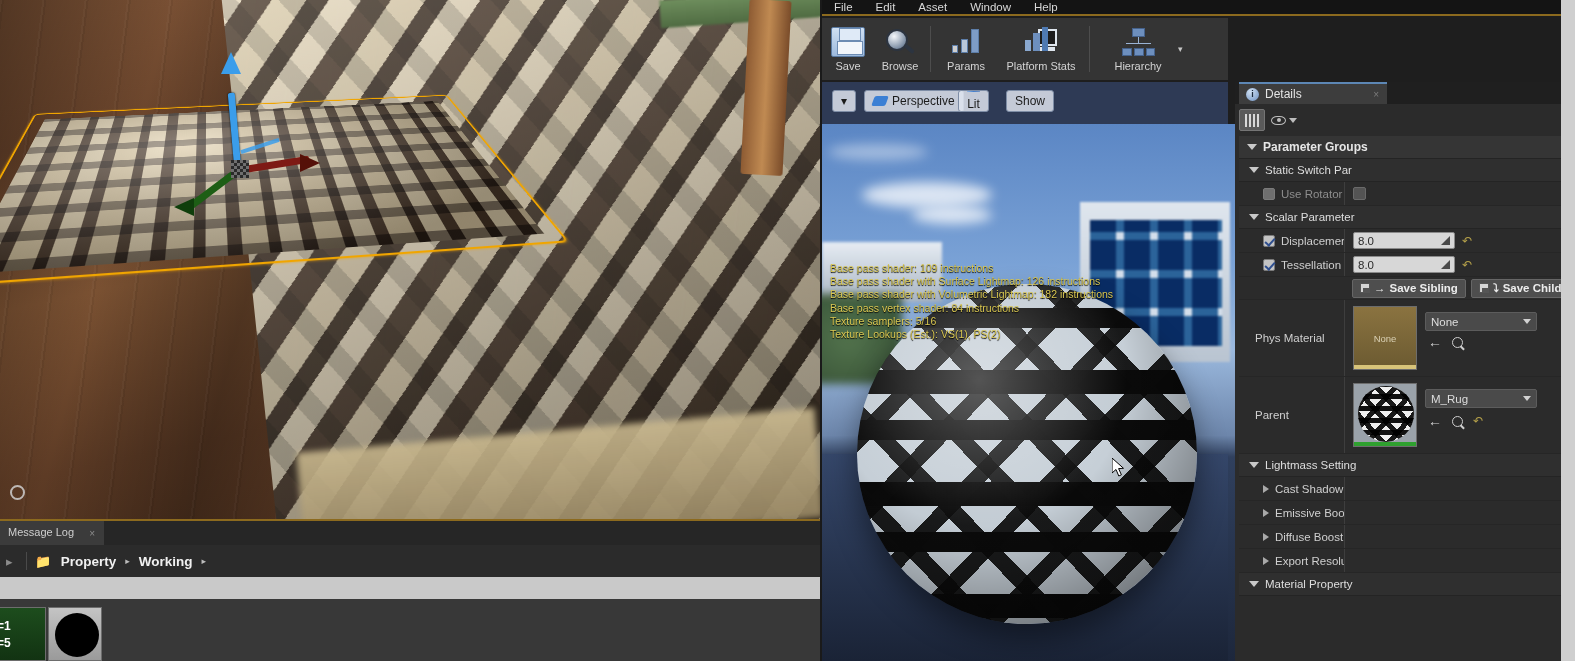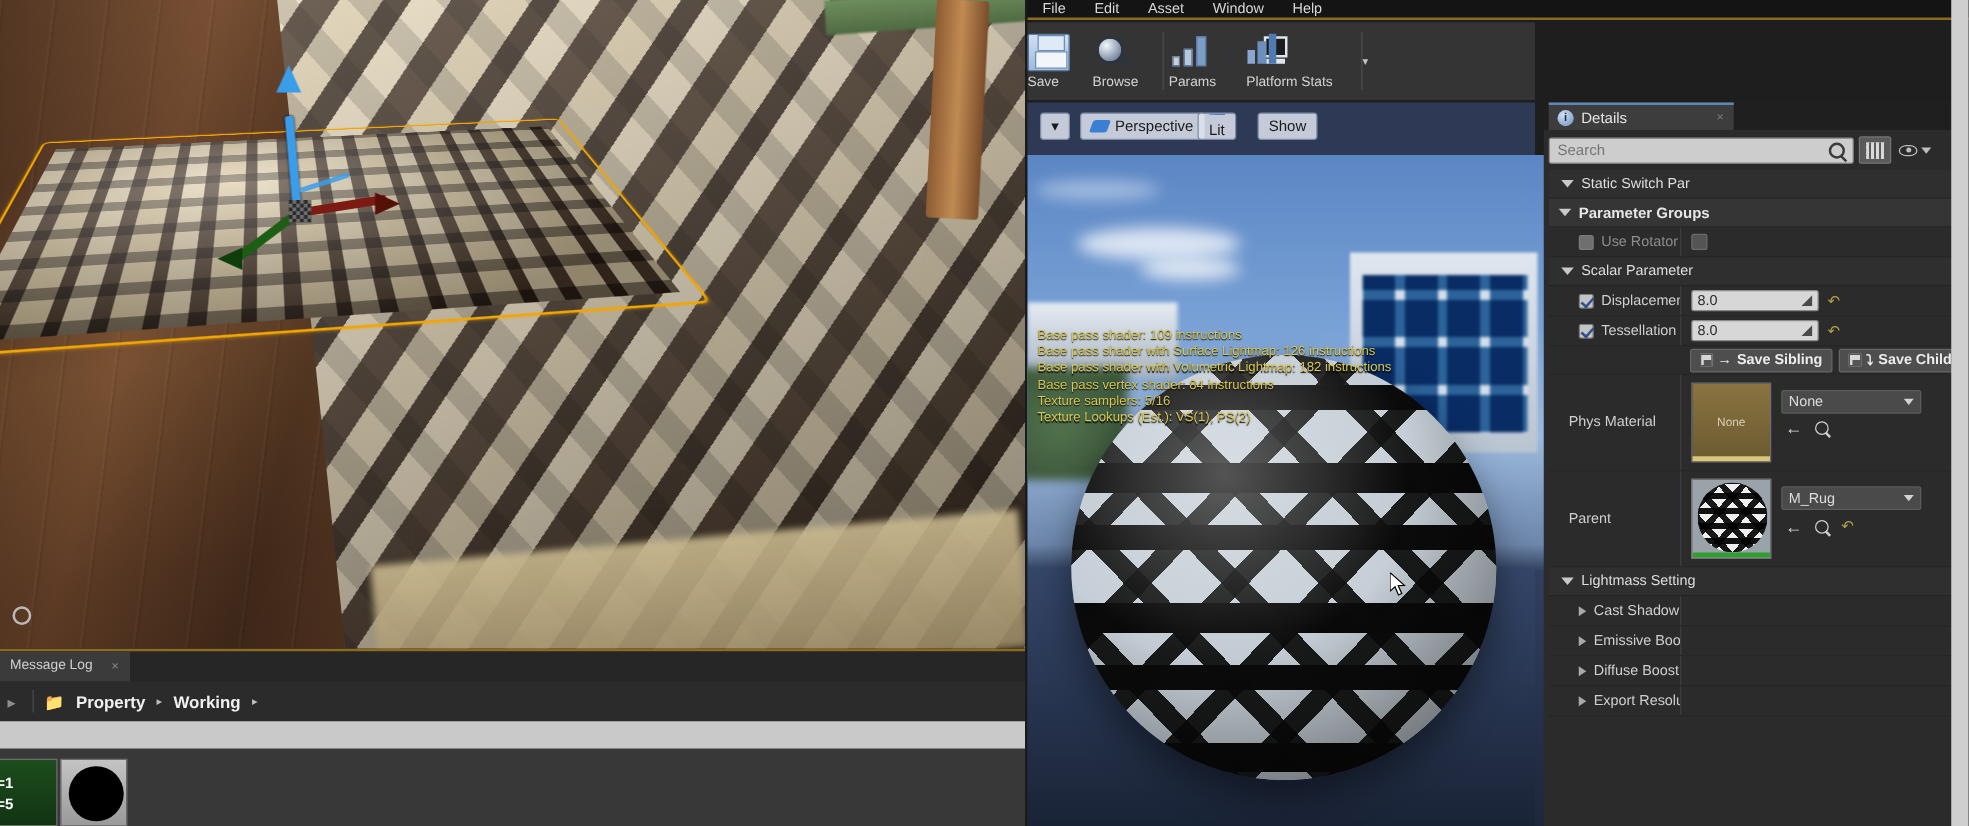--- a/index.html
+++ b/index.html
@@ -139,21 +139,21 @@
                   background:#000; border-radius:50%; }
 
   
   .mat-editor{ position:absolute; left:822px; top:0; width:753px; height:661px; background:#1e1e1e; }
   .menubar{ position:absolute; left:0; top:0; width:753px; height:16px; background:#141414;
             display:flex; align-items:center; gap:23px; padding-left:12px;
             border-bottom:2px solid #8c6a1e; }
   .menubar span{ color:#d8d8d8; font-size:11.5px; }
   .toolbar{ position:absolute; left:0; top:18px; width:406px; height:62px;
             background:#343434; display:flex; align-items:stretch; }
-  .tb-btn{ width:52px; display:flex; flex-direction:column; align-items:flex-start;
+  .tb-btn{ width:52px; display:flex; flex-direction:column; align-items:center;
            justify-content:center; gap:3px; color:#d3d3d3; font-size:11px; }
   .tb-btn.wide{ width:88px; }
   .tb-btn.mid{ width:62px; }
   .tb-sep{ width:1px; margin:8px 4px; background:#4d4d4d; }
   .tb-ico{ width:34px; height:30px; position:relative; }
 
   
   .ic-floppy{ background:linear-gradient(180deg,#cfe0f3,#9dbadd); border:1px solid #5b7ba3; border-radius:2px; }
   .ic-floppy:before{ content:""; position:absolute; left:7px; top:0; width:20px; height:11px;
                      background:#dfeaf7; border:1px solid #6d8cb3; }
@@ -447,20 +447,31 @@
         <div class="tb-ico ic-plat">
           <i class="m"></i>
             <i class="s"></i>
             <i class="b1"></i>
             <i class="b2"></i>
             <i class="b3"></i>
         </div>
         <span>Platform Stats</span>
       </div>
       <div class="tb-sep"></div>
+      <div class="tb-btn wide">
+        <div class="tb-ico ic-hier">
+          <i class="top"></i>
+            <i class="v"></i>
+            <i class="h"></i>
+            <i class="l"></i>
+            <i class="c"></i>
+            <i class="r"></i>
+        </div>
+        <span>Hierarchy</span>
+      </div>
       <div class="tb-caret">▾</div>
     </div>
 
     <div class="vp-tools">
       <div class="vpt vpt-caret">
         <span>▾</span>
       </div>
       <div class="vpt vpt-persp">
         <span class="ic-persp"></span>
         <span>Perspective</span>
@@ -508,43 +519,39 @@
   <div class="details">
     <div class="det-tabrow">
       <div class="det-tab">
         <span class="ic-info">i</span>
         <span class="lbl">Details</span>
         <span class="x">×</span>
       </div>
     </div>
 
     <div class="det-search">
-      <div class="srch-box">
-        <input placeholder="Search" style="">
-        <span class="ic-srch"></span>
-      </div>
       <div class="btn-grid">
         <span class="ic-grid"></span>
       </div>
       <div class="btn-eye">
         <span class="ic-eye"></span>
         <span class="caret-dn"></span>
       </div>
     </div>
 
     <div class="det-body">
 
+      <div class="grp">
+        <span class="tri-dn"></span>
+        <span>Parameter Groups</span>
+      </div>
+
       <div class="grp sub">
         <span class="tri-dn"></span>
         <span>Static Switch Par</span>
-      </div>
-
-      <div class="grp">
-        <span class="tri-dn"></span>
-        <span>Parameter Groups</span>
       </div>
 
       <div class="row dim">
         <div class="name">
           <span class="cb off"></span>
           <span>Use Rotator</span>
         </div>
         <div class="val">
           <span class="sq-dim"></span>
         </div>
@@ -665,20 +672,24 @@
         <div class="val"></div>
       </div>
       <div class="row">
         <div class="name">
           <span class="tri-rt"></span>
           <span>Export Resolutio</span>
         </div>
         <div class="val"></div>
       </div>
 
+      <div class="grp sub">
+        <span class="tri-dn"></span>
+        <span>Material Property</span>
+      </div>
     </div>
 
     <div class="det-scroll">
       <i></i>
     </div>
   </div>
 
   <div class="edge-strip"></div>
 </div>
 

